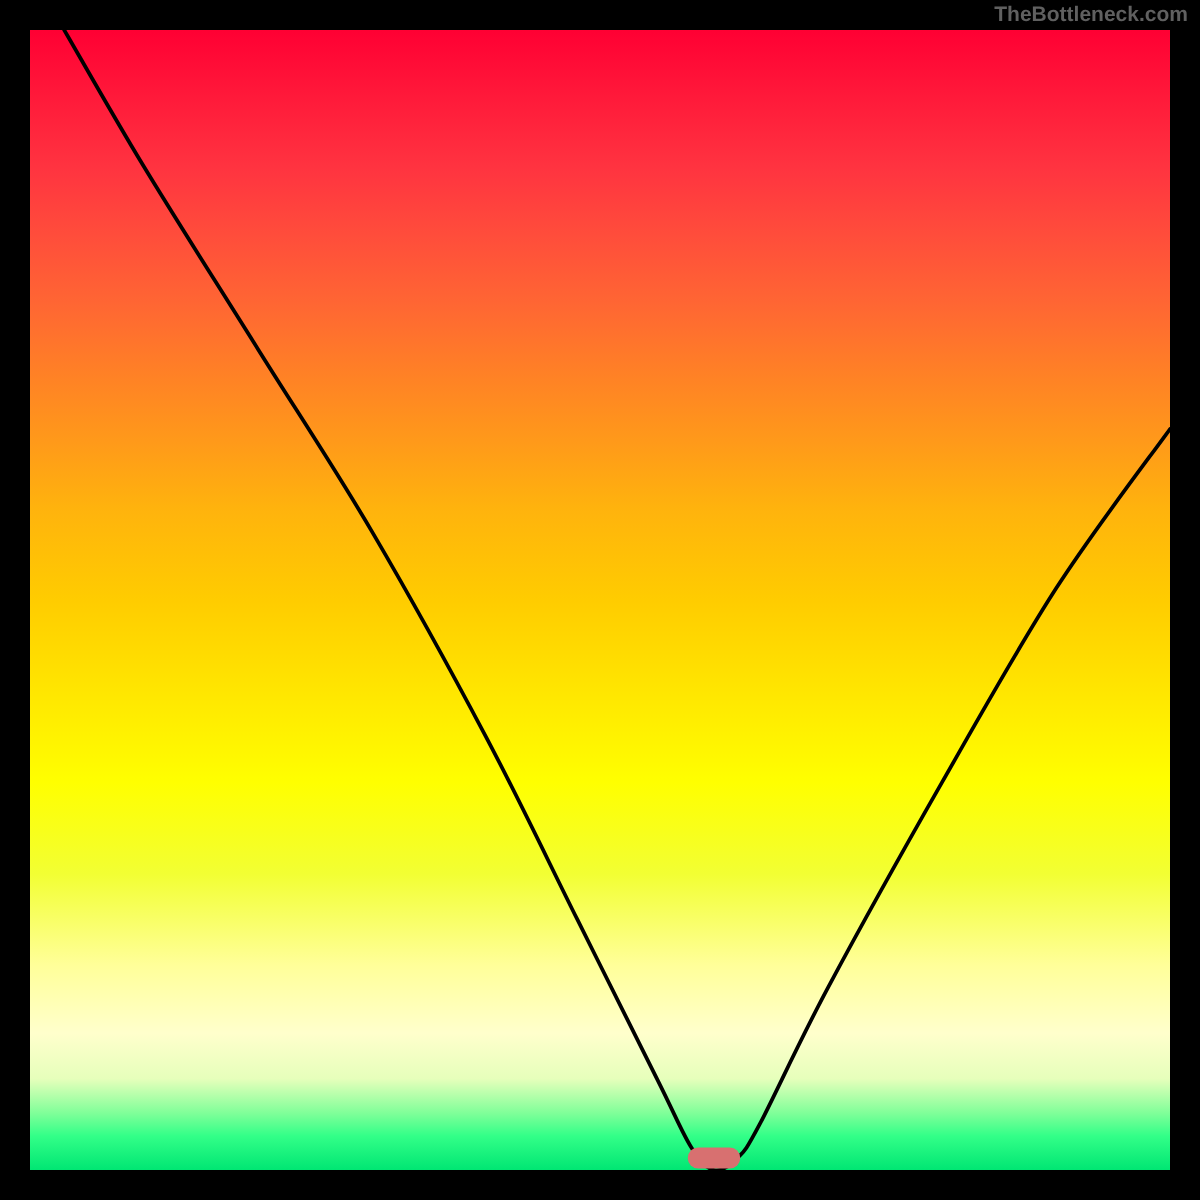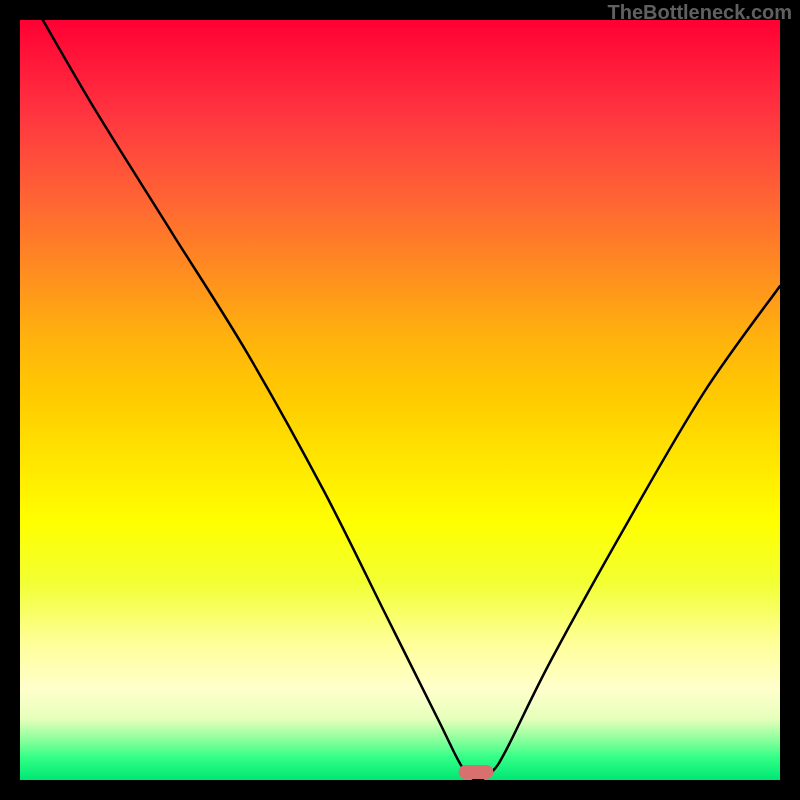--- a/index.html
+++ b/index.html
@@ -64,21 +64,21 @@
     position: absolute;
     width: 35px;
     height: 14px;
     border-radius: 7px;
     transform: translate(-50%, -50%);
   }
   .attribution {
     position: absolute;
     top: 1px;
     right: 8px;
-    font-size: 20px;
+    font-size: 14px;
     font-weight: bold;
     color: #606060;
     letter-spacing: 0px;
   }
 </style>
 </head>
 <body>
 
 <div class="frame">
 

